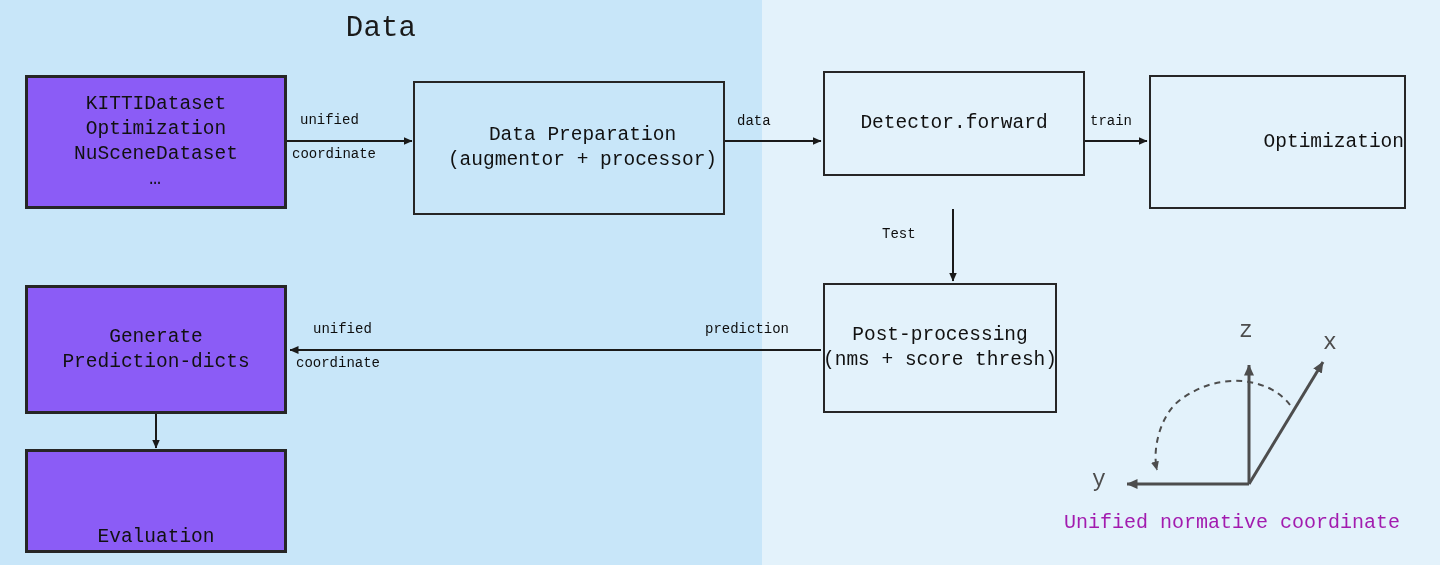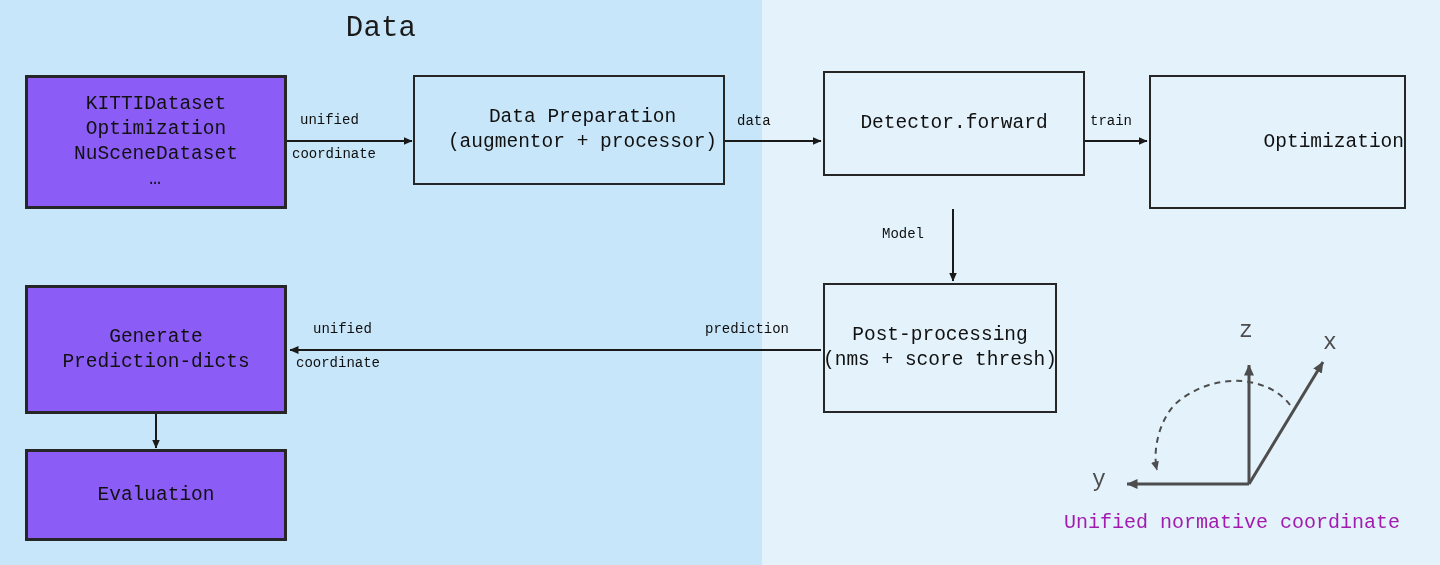--- a/index.html
+++ b/index.html
@@ -129,21 +129,21 @@
     <path d="M1290,405 C1270,378 1220,370 1180,400 C1160,415 1152,450 1157,470" fill="none" stroke="#4d4d4d" stroke-width="2" stroke-dasharray="6,5" marker-end="url(#arrowhead-thin)"></path>
   </svg>
 
   <div class="node green" style="left:25px; top:75px; width:262px; height:134px;">
     <span class="line">KITTIDataset</span>
     <span class="line">Optimization</span>
     <span class="line">NuSceneDataset</span>
     <span class="line dots">…</span>
   </div>
 
-  <div class="node plain" style="left:413px; top:75px; width:312px; height:110px;padding-left:27px;">
+  <div class="node plain" style="left:413px; top:81px; width:312px; height:134px;padding-left:27px;">
     <span class="line">Data Preparation</span>
     <span class="line">(augmentor + processor)</span>
   </div>
 
   <div class="node plain" style="left:823px; top:71px; width:262px; height:105px;">
     <span class="line">Detector.forward</span>
   </div>
 
   <div class="node plain" style="left:1149px; top:75px; width:257px; height:134px;align-items:flex-end;">
     <span class="line">Optimization</span>
@@ -152,32 +152,32 @@
   <div class="node plain" style="left:823px; top:283px; width:234px; height:130px;">
     <span class="line">Post-processing</span>
     <span class="line">(nms + score thresh)</span>
   </div>
 
   <div class="node green" style="left:25px; top:285px; width:262px; height:129px;">
     <span class="line">Generate</span>
     <span class="line">Prediction-dicts</span>
   </div>
 
-  <div class="node green" style="left:25px; top:449px; width:262px; height:92px;">
+  <div class="node green" style="left:25px; top:449px; width:262px; height:104px;justify-content:flex-end;">
     <span class="line">Evaluation</span>
   </div>
 
   <div class="edge-label" style="left:300px; top:112px;">unified</div>
   <div class="edge-label" style="left:292px; top:146px;">coordinate</div>
 
   <div class="edge-label" style="left:737px; top:113px;">data</div>
 
   <div class="edge-label" style="left:1090px; top:113px;">train</div>
 
-  <div class="edge-label" style="left:882px; top:226px;">Model</div>
+  <div class="edge-label" style="left:882px; top:226px;">Test</div>
 
   <div class="edge-label" style="left:705px; top:321px;">prediction</div>
 
   <div class="edge-label" style="left:313px; top:321px;">unified</div>
   <div class="edge-label" style="left:296px; top:355px;">coordinate</div>
 
   <div class="axis-label" style="left:1239px; top:318px;">z</div>
   <div class="axis-label" style="left:1323px; top:330px;">x</div>
   <div class="axis-label" style="left:1092px; top:467px;">y</div>
   <div class="axis-caption" style="left:1064px; top:511px;">Unified normative coordinate</div>

